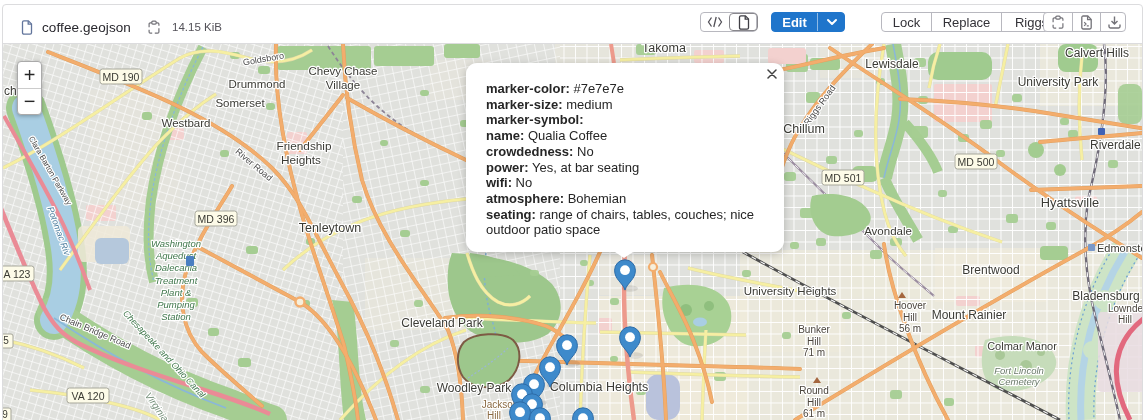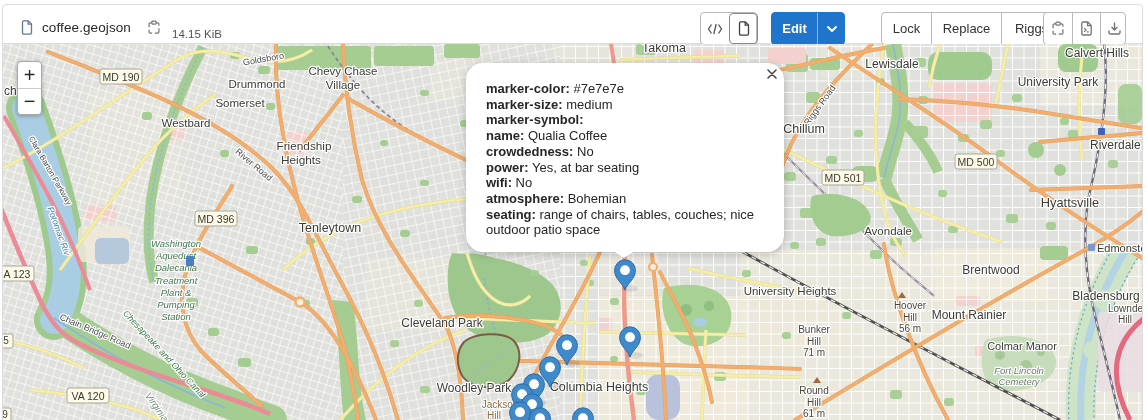--- a/index.html
+++ b/index.html
@@ -4,27 +4,27 @@
 <style>
   html,body{margin:0;padding:0;background:#fff;}
   #page{position:relative;width:1147px;height:420px;overflow:hidden;background:#fff;
         font-family:"Liberation Sans",sans-serif;}
   #card{position:absolute;left:2px;top:4px;width:1139px;height:500px;
         border:1px solid #dcdcde;border-radius:4px;background:transparent;pointer-events:none;z-index:50;}
   #hdr{position:absolute;left:3px;top:5px;width:1139px;height:39px;background:#fff;}
   #hdrline{position:absolute;left:3px;top:43px;width:1139px;height:1px;background:#dcdcde;}
   .hicon{position:absolute;top:20px;}
   #fname{position:absolute;left:42px;top:20px;font-size:13.5px;font-weight:normal;color:#28272d;letter-spacing:0.1px;}
-  #fsize{position:absolute;left:172px;top:21px;font-size:11.5px;color:#535158;margin-top:7px;}
-  .btn{position:absolute;top:12px;height:33px;box-sizing:border-box;border:1px solid #b8b8bf;
+  #fsize{position:absolute;left:172px;top:21px;font-size:11.5px;color:#535158;}
+  .btn{position:absolute;top:12px;height:20px;box-sizing:border-box;border:1px solid #b8b8bf;
        border-radius:4px;background:#fff;display:flex;align-items:center;justify-content:center;
        font-size:13px;color:#333238;text-decoration:underline;}
   .seg{position:absolute;top:0;bottom:0;display:flex;align-items:center;justify-content:center;}
   #popup{position:absolute;left:466px;top:63px;width:318px;height:189px;box-sizing:border-box;
-         background:#fff;border-radius:17px;box-shadow:0 2px 8px rgba(0,0,0,.22);z-index:30;
+         background:#fff;border-radius:11px;box-shadow:0 2px 8px rgba(0,0,0,.22);z-index:30;
          padding:18px 20px 15px;font-size:13px;line-height:15.7px;color:#262626;}
   #popup b{font-weight:bold;}
   #ptail{position:absolute;left:612px;top:250px;width:0;height:0;z-index:31;
          border-left:12px solid transparent;border-right:12px solid transparent;border-top:8px solid #fff;}
   #pclose{position:absolute;left:767px;top:69px;z-index:31;}
   #zoomctl{position:absolute;left:17px;top:61px;width:25px;height:54px;background:#fff;
            border:1px solid #aaa;border-radius:4px;box-sizing:border-box;z-index:20;
            box-shadow:0 1px 4px rgba(0,0,0,.3);}
   #zoomctl .zline{position:absolute;left:0;top:26px;width:100%;height:1px;background:#ccc;}
   .zbtn{position:absolute;left:0;width:100%;text-align:center;font-size:20px;color:#262626;}

